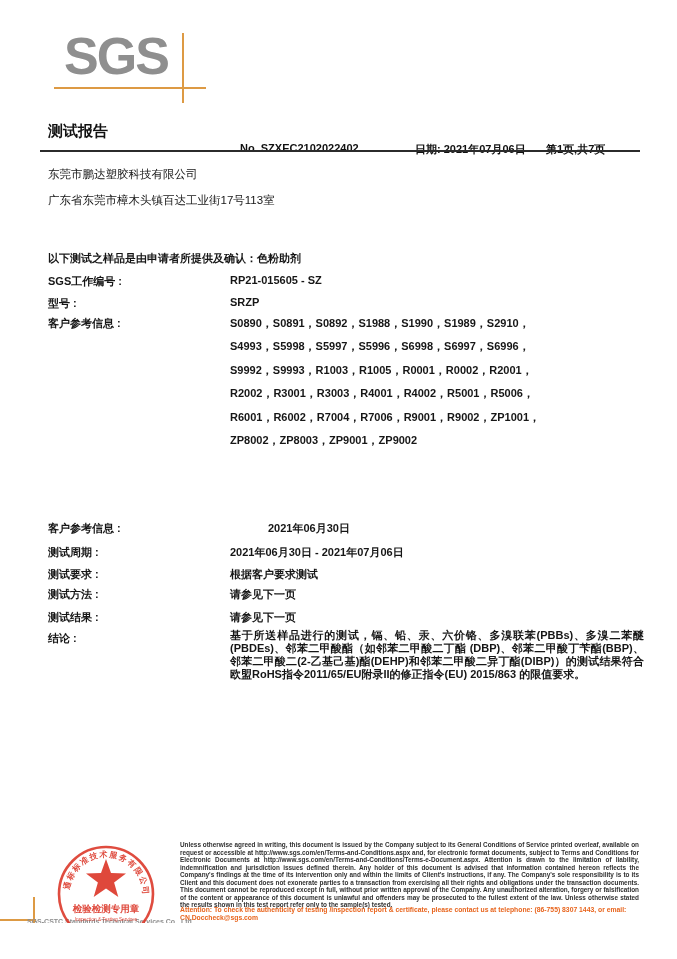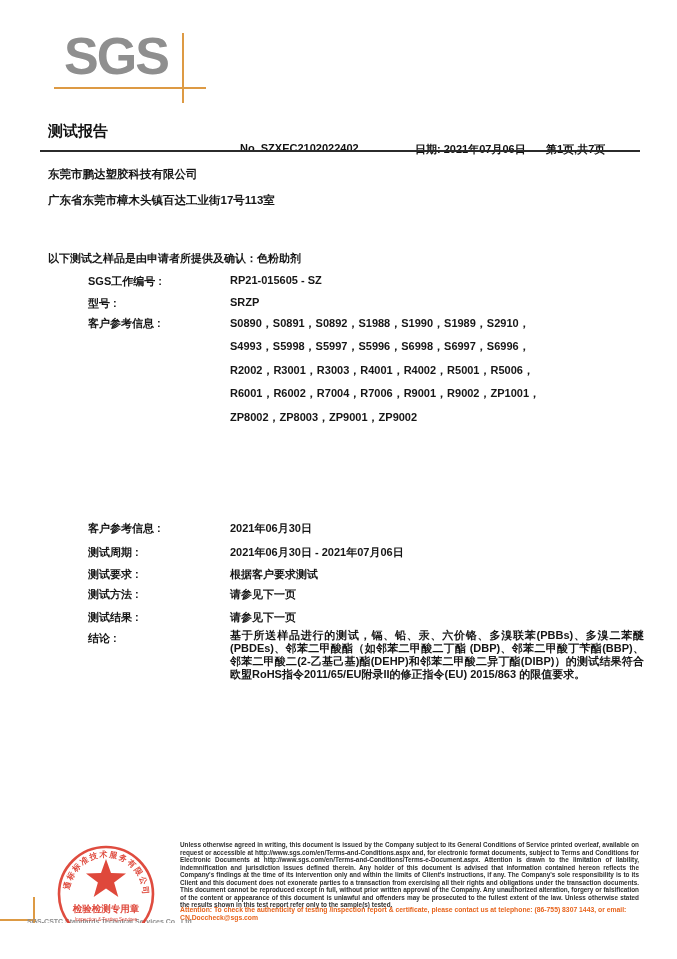--- a/index.html
+++ b/index.html
@@ -7,24 +7,24 @@
         font-family:"Liberation Sans","DejaVu Sans",sans-serif;color:#1c1c1c;}
   
   .logo-text{position:absolute;left:64px;top:30px;font-size:52px;font-weight:700;
              color:#8f8f8f;letter-spacing:-2px;line-height:1;}
   .mark-h{position:absolute;background:#dd9a44;height:2px;}
   .mark-v{position:absolute;background:#dd9a44;width:2px;}
   .doc-title{position:absolute;left:48px;top:122px;font-size:15px;font-weight:700;color:#111;}
   .hdr-item{position:absolute;top:142px;font-size:11px;font-weight:700;color:#111;}
   .rule{position:absolute;left:40px;top:150px;width:600px;height:2px;background:#2b2b2b;}
   
-  .company{position:absolute;left:48px;top:161px;font-size:11.5px;font-weight:700;line-height:26px;color:#161616;}
+  .company{position:absolute;left:48px;top:161px;font-size:11.5px;font-weight:400;line-height:26px;color:#161616;}
   
   .intro{position:absolute;left:48px;top:251px;font-size:11px;font-weight:600;color:#161616;}
-  .lbl{position:absolute;left:48px;font-size:11px;font-weight:600;color:#161616;white-space:nowrap;margin-left:40px;}
+  .lbl{position:absolute;left:48px;font-size:11px;font-weight:600;color:#161616;white-space:nowrap;}
   .val{position:absolute;left:230px;font-size:11px;font-weight:600;color:#161616;white-space:nowrap;}
   .ref-lines{position:absolute;left:230px;top:312px;font-size:11px;font-weight:600;
              line-height:23.4px;color:#161616;}
   .conclusion{position:absolute;left:230px;top:629px;width:414px;font-size:11px;font-weight:600;
               line-height:13px;color:#161616;text-align:justify;}
   
   .disclaimer{position:absolute;left:180px;top:841px;width:459px;font-size:6.4px;line-height:7.55px;
               color:#303030;text-align:justify;font-weight:600;}
   .attention{position:absolute;left:180px;top:906px;width:459px;font-size:6.8px;line-height:8px;
              font-weight:700;color:#e8641c;}
@@ -62,27 +62,28 @@
   <div class="lbl" style="top:274px;">SGS工作编号 :</div>
   <div class="val" style="top:274px;">RP21-015605 - SZ</div>
 
   <div class="lbl" style="top:296px;">型号 :</div>
   <div class="val" style="top:296px;">SRZP</div>
 
   <div class="lbl" style="top:316px;">客户参考信息 :</div>
   <div class="ref-lines">
     <div>S0890，S0891，S0892，S1988，S1990，S1989，S2910，</div>
     <div>S4993，S5998，S5997，S5996，S6998，S6997，S6996，</div>
+    <div>S9992，S9993，R1003，R1005，R0001，R0002，R2001，</div>
     <div>R2002，R3001，R3003，R4001，R4002，R5001，R5006，</div>
     <div>R6001，R6002，R7004，R7006，R9001，R9002，ZP1001，</div>
     <div>ZP8002，ZP8003，ZP9001，ZP9002</div>
   </div>
 
   <div class="lbl" style="top:521px;">客户参考信息 :</div>
-  <div class="val" style="top:521px;">2021年06月30日</div>
+  <div class="val" style="top:521px;margin-left:38px;">2021年06月30日</div>
 
   <div class="lbl" style="top:545px;">测试周期 :</div>
   <div class="val" style="top:545px;">2021年06月30日 - 2021年07月06日</div>
 
   <div class="lbl" style="top:567px;">测试要求 :</div>
   <div class="val" style="top:567px;">根据客户要求测试</div>
 
   <div class="lbl" style="top:587px;">测试方法 :</div>
   <div class="val" style="top:587px;">请参见下一页</div>
 

